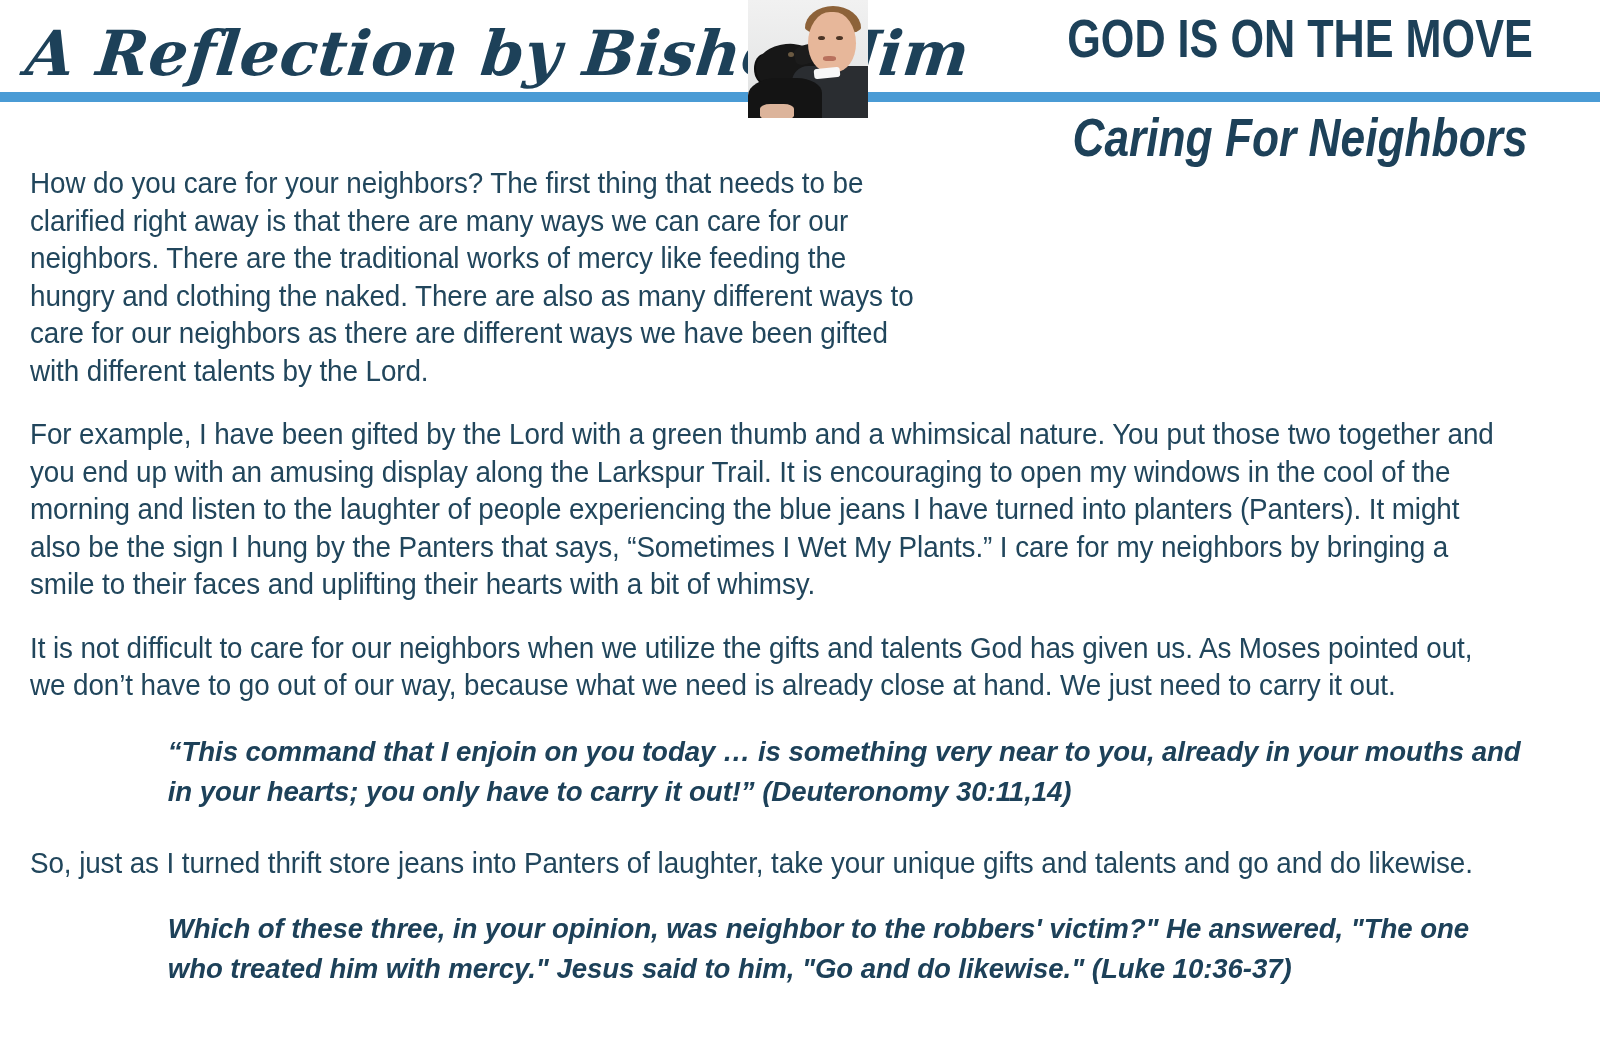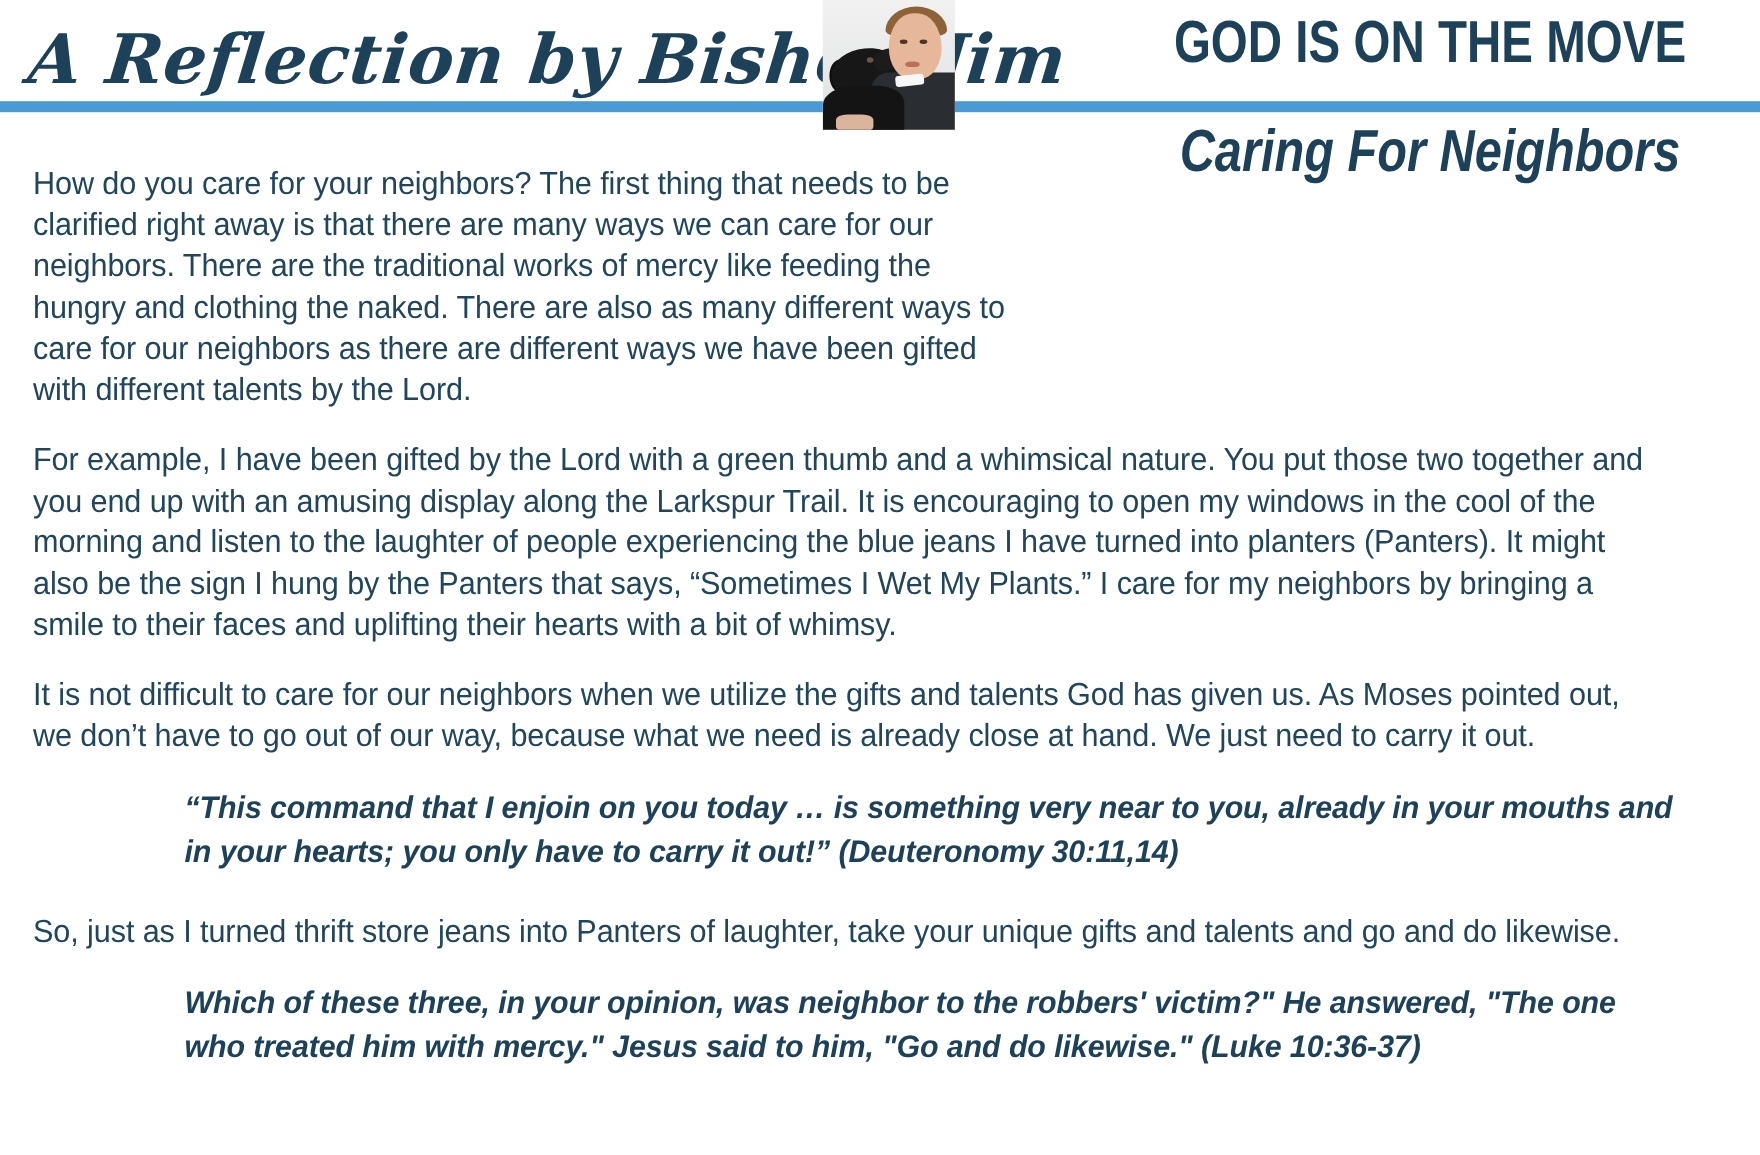--- a/index.html
+++ b/index.html
@@ -215,21 +215,21 @@
     line-height: 58px;
     transform: scaleX(0.82);
     transform-origin: center top;
     white-space: nowrap;
   }
 
   
   #article {
     position: absolute;
     left: 30px;
-    top: 149px;
+    top: 165px;
     width: 1538px;
   }
 
   .para {
     color: #21465c;
     font-family: "Liberation Sans Narrow", "Liberation Sans", sans-serif;
     font-size: 29px;
     line-height: 37.5px;
     letter-spacing: -0.1px;
     margin: 0 0 26px 0;

